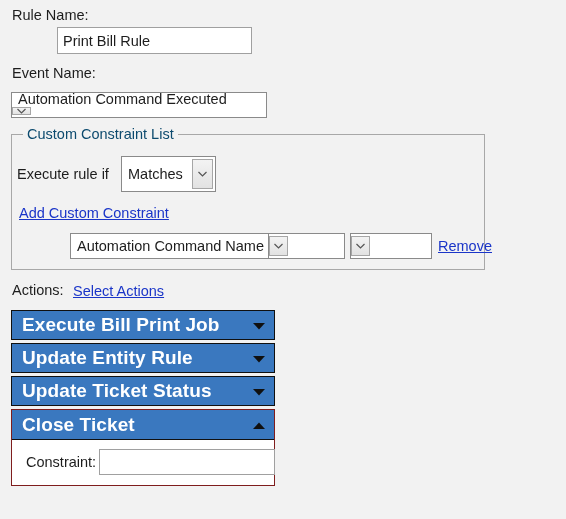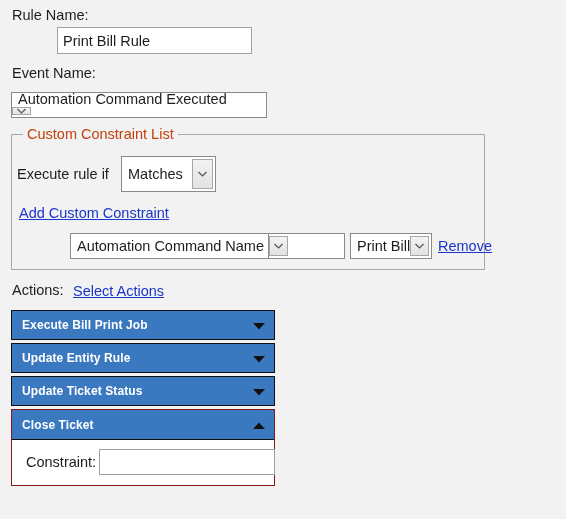--- a/index.html
+++ b/index.html
@@ -85,21 +85,21 @@
     border: 1px solid #a8a8a8;
     background: transparent;
   }
   .fset-legend {
     position: absolute;
     top: -9px;
     left: 11px;
     background: #f2f2f2;
     padding: 0 4px;
     font-size: 14.5px;
-    color: #c2410c;
+    color: #0c4a6e;
     white-space: nowrap;
   }
 
   
   #accordion {
     position: absolute;
     left: 11px;
     top: 310px;
     width: 264px;
   }
@@ -112,21 +112,21 @@
     border: 1px solid #101010;
     display: flex;
     align-items: center;
     padding: 0 8px 0 10px;
     cursor: pointer;
   }
   .acc-item.open > .acc-header { border: none; border-bottom: 1px solid #101010; height: 30px; }
   .acc-title {
     flex: 1 1 auto;
     color: #ffffff;
-    font-size: 12px;
+    font-size: 19px;
     font-weight: bold;
     white-space: nowrap;
     letter-spacing: 0.1px;
   }
   .acc-arrow { flex: 0 0 auto; display:block; }
   .acc-body {
     box-sizing: border-box;
     background: #ffffff;
     padding: 9px 10px 10px 14px;
     display: flex;
@@ -181,21 +181,20 @@
 
     <div class="sel" style="position:absolute;left:250px;top:0px;width:77px;height:26px;">
       <span class="sel-btn">
         <svg width="9" height="6" viewBox="0 0 9 6">
             <path d="M0.5 1 L4.5 5 L8.5 1" fill="none" stroke="#555" stroke-width="1.2"></path>
           </svg>
       </span>
     </div>
 
     <div class="sel" style="position:absolute;left:332px;top:0px;width:82px;height:26px;">
-      <span class="sel-text">Print Bill</span>
       <span class="sel-btn">
         <svg width="9" height="6" viewBox="0 0 9 6">
             <path d="M0.5 1 L4.5 5 L8.5 1" fill="none" stroke="#555" stroke-width="1.2"></path>
           </svg>
       </span>
     </div>
 
     <a class="link" style="position:absolute;left:420px;top:5px;">Remove</a>
   </div>
 </div>

